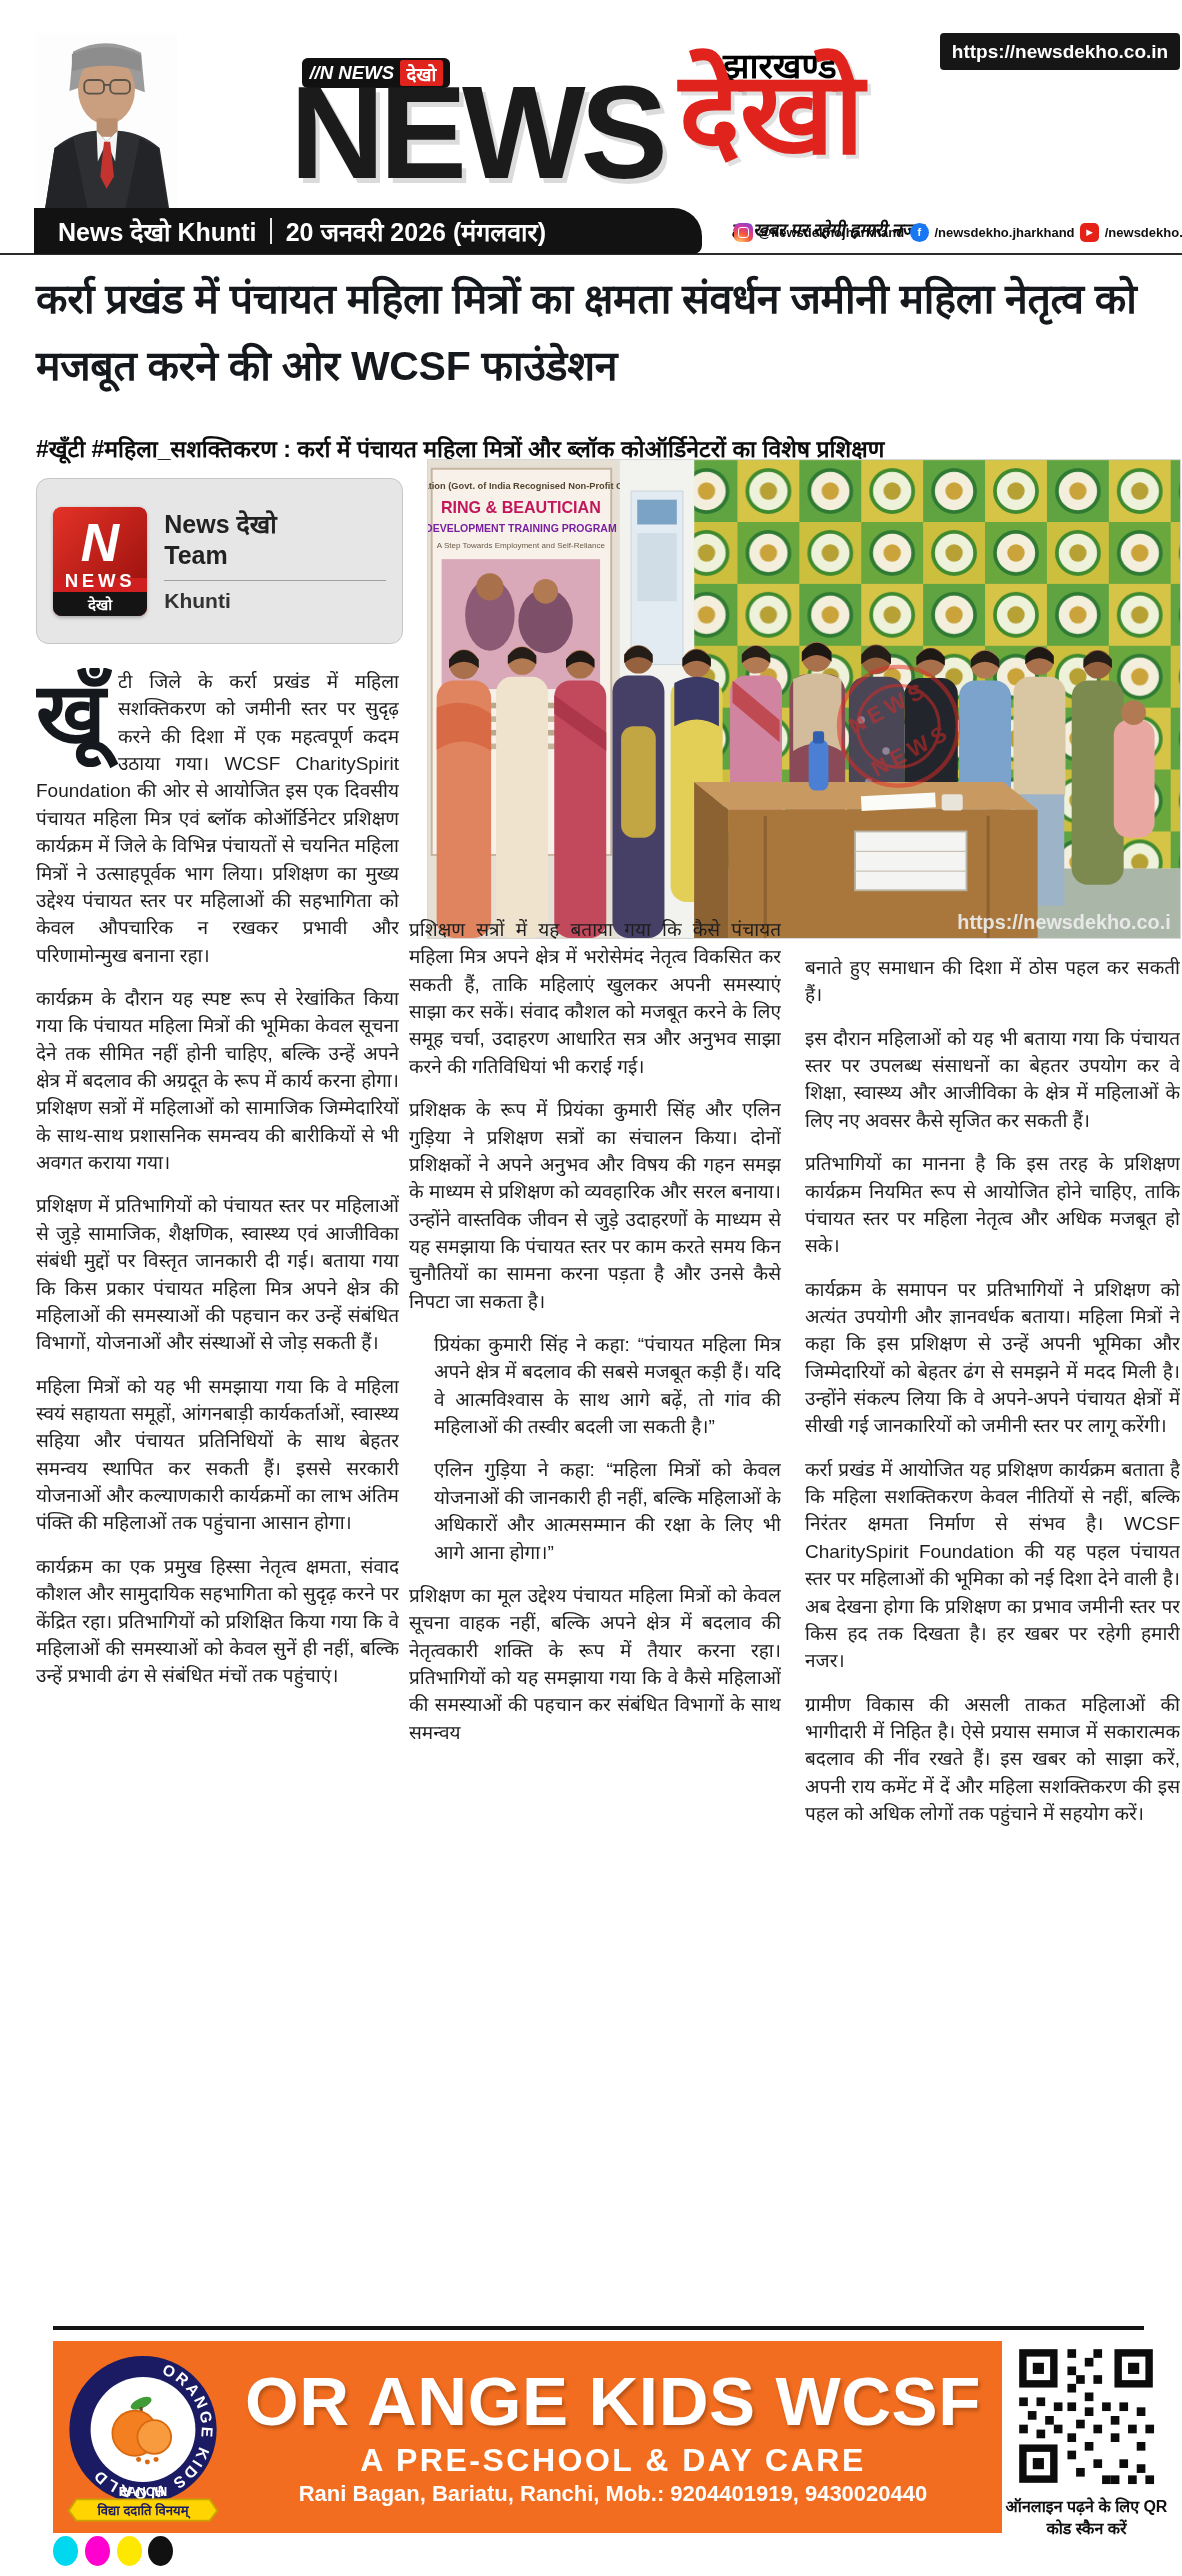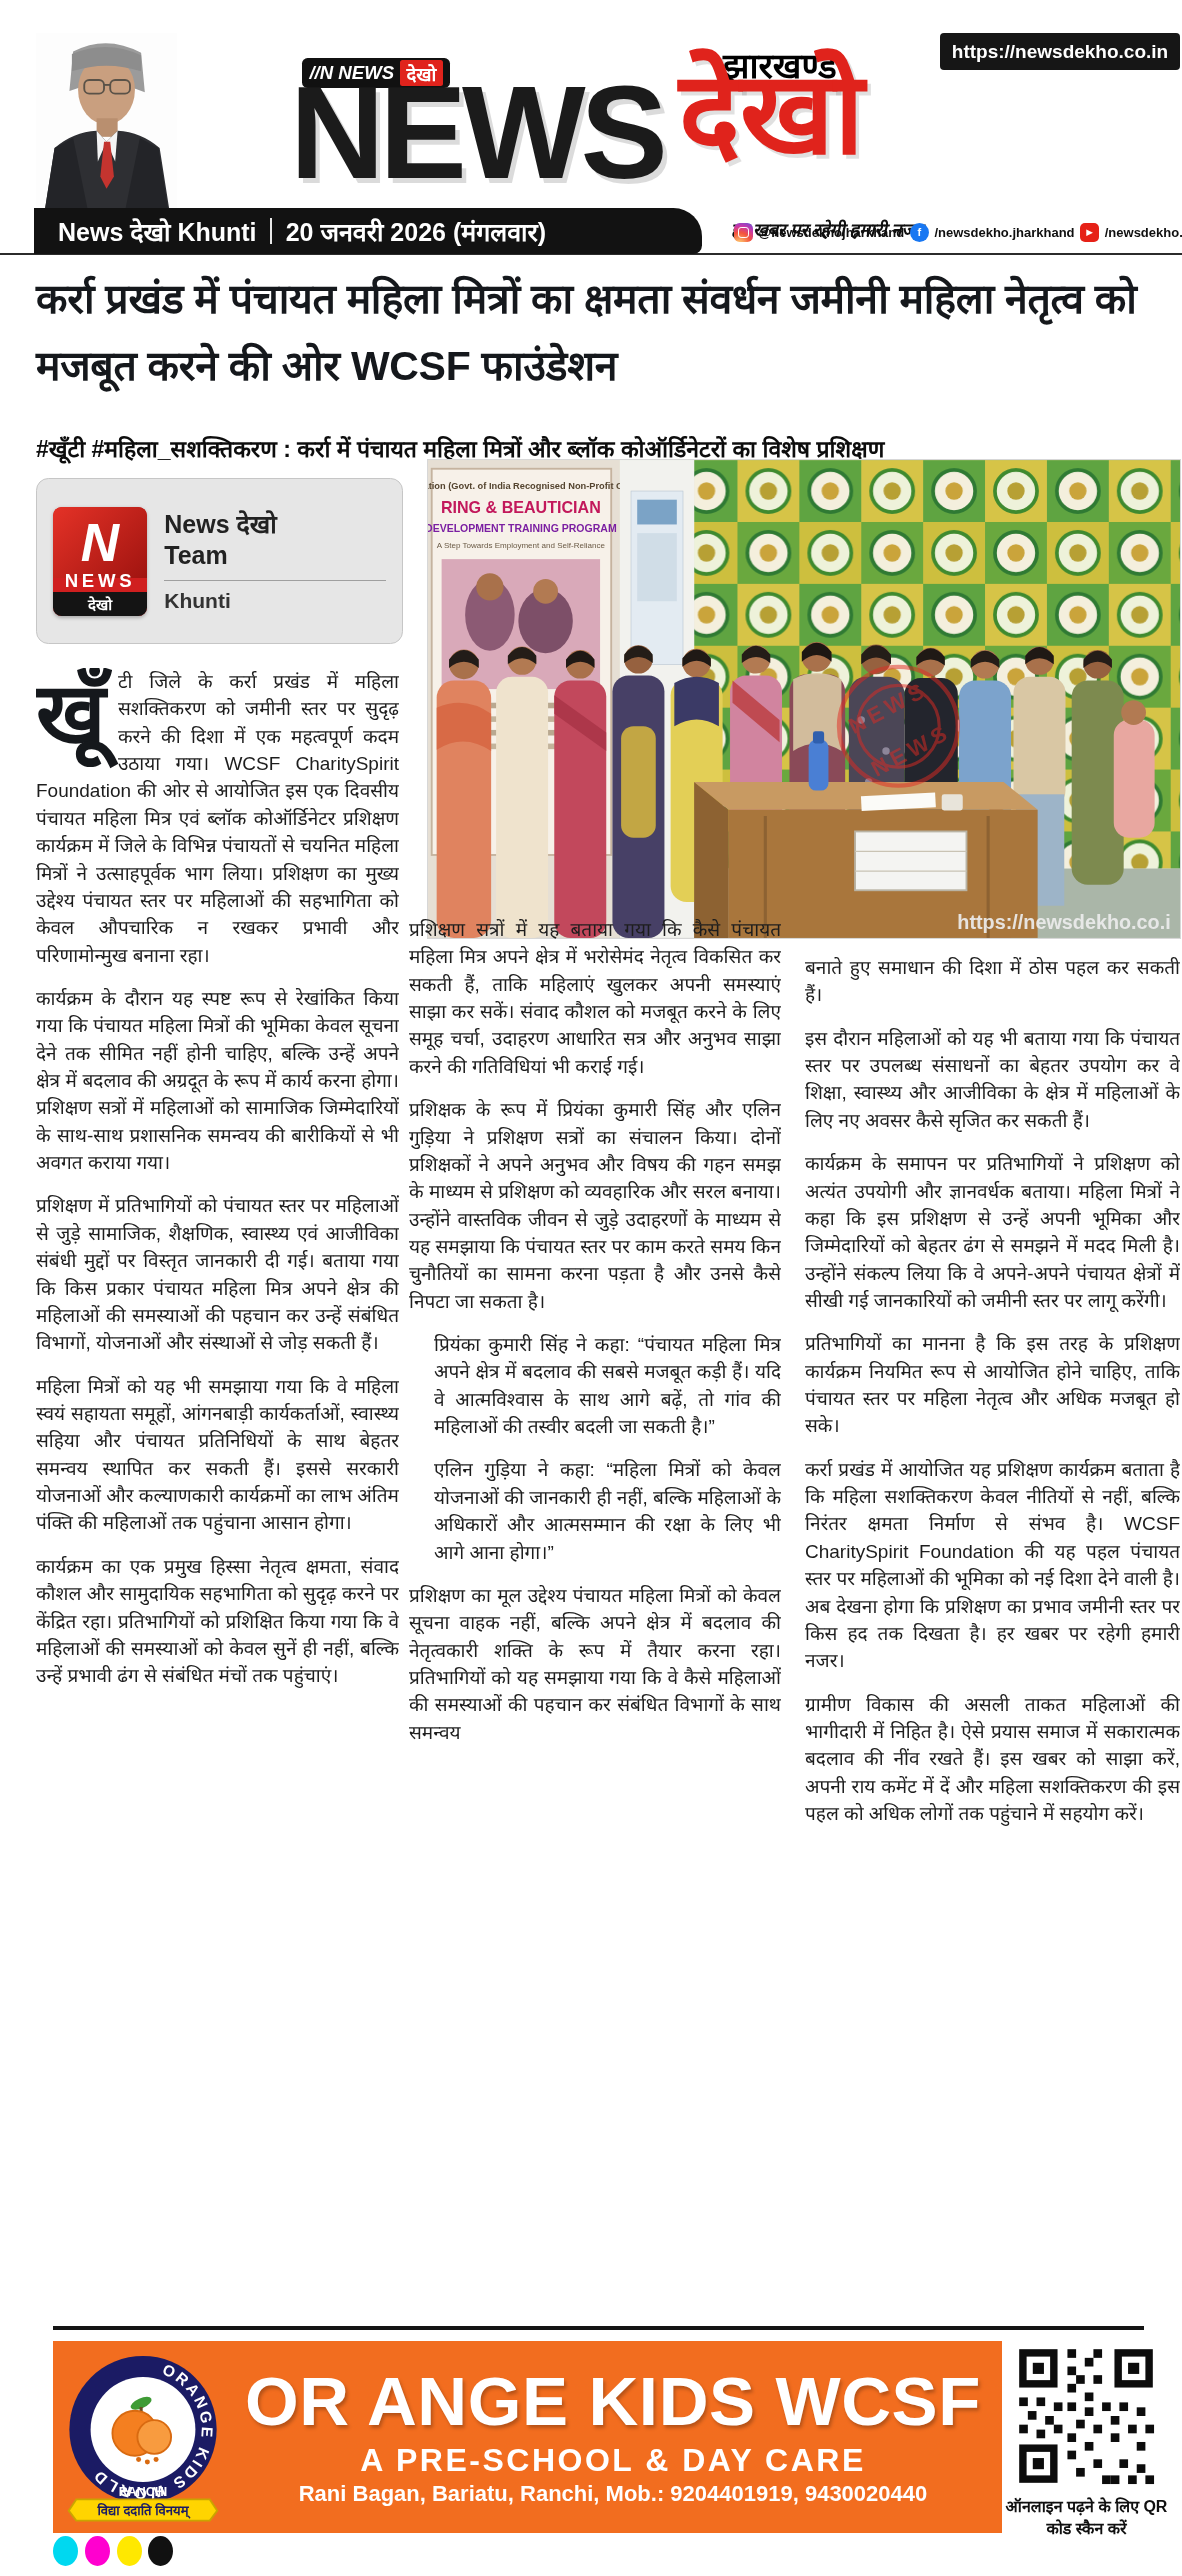--- a/index.html
+++ b/index.html
@@ -314,22 +314,22 @@
     <p>प्रशिक्षण सत्रों में यह बताया गया कि कैसे पंचायत महिला मित्र अपने क्षेत्र में भरोसेमंद नेतृत्व विकसित कर सकती हैं, ताकि महिलाएं खुलकर अपनी समस्याएं साझा कर सकें। संवाद कौशल को मजबूत करने के लिए समूह चर्चा, उदाहरण आधारित सत्र और अनुभव साझा करने की गतिविधियां भी कराई गई।</p>
     <p>प्रशिक्षक के रूप में प्रियंका कुमारी सिंह और एलिन गुड़िया ने प्रशिक्षण सत्रों का संचालन किया। दोनों प्रशिक्षकों ने अपने अनुभव और विषय की गहन समझ के माध्यम से प्रशिक्षण को व्यवहारिक और सरल बनाया। उन्होंने वास्तविक जीवन से जुड़े उदाहरणों के माध्यम से यह समझाया कि पंचायत स्तर पर काम करते समय किन चुनौतियों का सामना करना पड़ता है और उनसे कैसे निपटा जा सकता है।</p>
     <p class="quote">प्रियंका कुमारी सिंह ने कहा: “पंचायत महिला मित्र अपने क्षेत्र में बदलाव की सबसे मजबूत कड़ी हैं। यदि वे आत्मविश्वास के साथ आगे बढ़ें, तो गांव की महिलाओं की तस्वीर बदली जा सकती है।”</p>
     <p class="quote">एलिन गुड़िया ने कहा: “महिला मित्रों को केवल योजनाओं की जानकारी ही नहीं, बल्कि महिलाओं के अधिकारों और आत्मसम्मान की रक्षा के लिए भी आगे आना होगा।”</p>
     <p>प्रशिक्षण का मूल उद्देश्य पंचायत महिला मित्रों को केवल सूचना वाहक नहीं, बल्कि अपने क्षेत्र में बदलाव की नेतृत्वकारी शक्ति के रूप में तैयार करना रहा। प्रतिभागियों को यह समझाया गया कि वे कैसे महिलाओं की समस्याओं की पहचान कर संबंधित विभागों के साथ समन्वय</p>
   </div>
 
   <div class="col" id="col3">
     <p>बनाते हुए समाधान की दिशा में ठोस पहल कर सकती हैं।</p>
     <p>इस दौरान महिलाओं को यह भी बताया गया कि पंचायत स्तर पर उपलब्ध संसाधनों का बेहतर उपयोग कर वे शिक्षा, स्वास्थ्य और आजीविका के क्षेत्र में महिलाओं के लिए नए अवसर कैसे सृजित कर सकती हैं।</p>
+    <p>प्रतिभागियों का मानना है कि इस तरह के प्रशिक्षण कार्यक्रम नियमित रूप से आयोजित होने चाहिए, ताकि पंचायत स्तर पर महिला नेतृत्व और अधिक मजबूत हो सके।</p>
     <p>कार्यक्रम के समापन पर प्रतिभागियों ने प्रशिक्षण को अत्यंत उपयोगी और ज्ञानवर्धक बताया। महिला मित्रों ने कहा कि इस प्रशिक्षण से उन्हें अपनी भूमिका और जिम्मेदारियों को बेहतर ढंग से समझने में मदद मिली है। उन्होंने संकल्प लिया कि वे अपने-अपने पंचायत क्षेत्रों में सीखी गई जानकारियों को जमीनी स्तर पर लागू करेंगी।</p>
-    <p>प्रतिभागियों का मानना है कि इस तरह के प्रशिक्षण कार्यक्रम नियमित रूप से आयोजित होने चाहिए, ताकि पंचायत स्तर पर महिला नेतृत्व और अधिक मजबूत हो सके।</p>
     <p>कर्रा प्रखंड में आयोजित यह प्रशिक्षण कार्यक्रम बताता है कि महिला सशक्तिकरण केवल नीतियों से नहीं, बल्कि निरंतर क्षमता निर्माण से संभव है। WCSF CharitySpirit Foundation की यह पहल पंचायत स्तर पर महिलाओं की भूमिका को नई दिशा देने वाली है। अब देखना होगा कि प्रशिक्षण का प्रभाव जमीनी स्तर पर किस हद तक दिखता है। हर खबर पर रहेगी हमारी नजर।</p>
     <p>ग्रामीण विकास की असली ताकत महिलाओं की भागीदारी में निहित है। ऐसे प्रयास समाज में सकारात्मक बदलाव की नींव रखते हैं। इस खबर को साझा करें, अपनी राय कमेंट में दें और महिला सशक्तिकरण की इस पहल को अधिक लोगों तक पहुंचाने में सहयोग करें।</p>
   </div>
 
   <div class="abs" id="foot-rule"></div>
 
   <div class="abs" id="ad-banner">
     <svg width="156" height="176" viewBox="0 0 250 280">
       <defs>
           <path id="ring" d="M 125,34 a 94,94 0 1,1 -0.01,0"></path>

